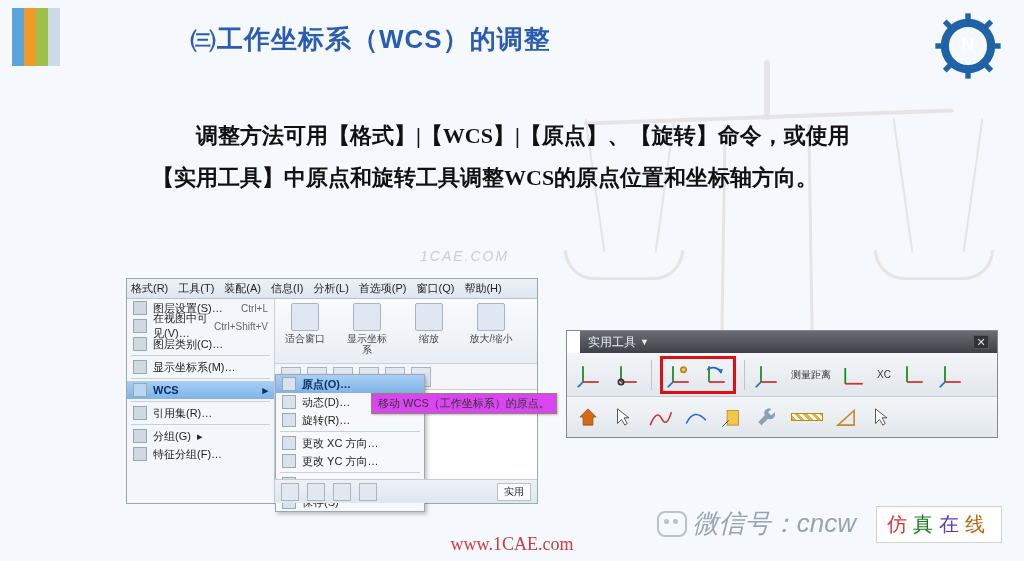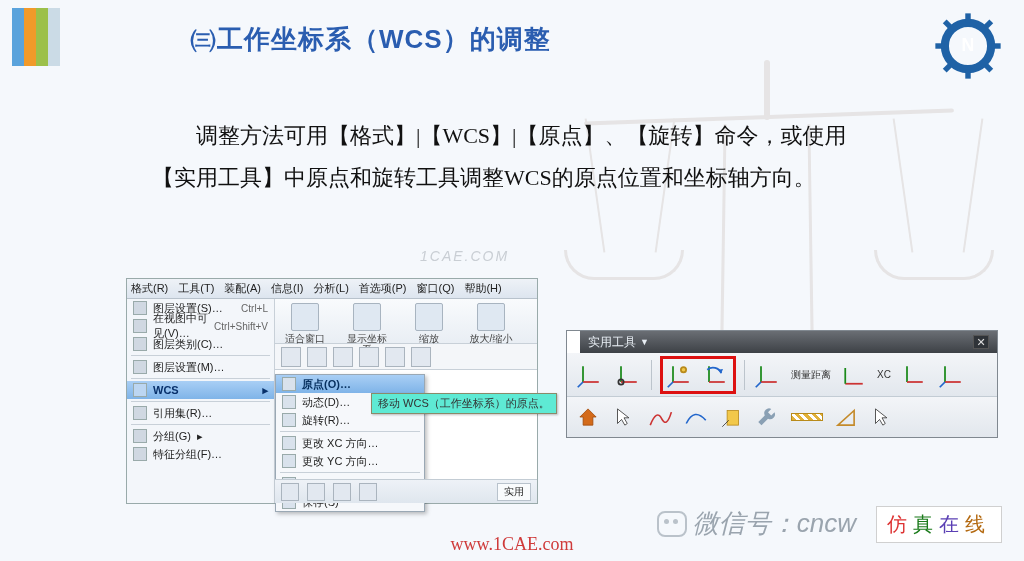--- a/index.html
+++ b/index.html
@@ -35,21 +35,21 @@
   }
 
   .title {
     position:absolute; top:22px; left:190px;
     color:#2a5db0; font-weight:bold; font-size:26px;
     letter-spacing:1px;
   }
 
   .body-text {
     position:absolute; top:115px; left:152px; width:730px;
-    font-size:22px; font-weight:normal; color:#111;
+    font-size:22px; font-weight:bold; color:#111;
     line-height:1.9;
     font-family:"SimSun","Microsoft YaHei",serif;
   }
   .body-text .indent { display:inline-block; width:2em; }
 
   
   .panel-left {
     position:absolute; top:278px; left:126px; width:412px; height:226px;
     background:#fff; border:1px solid #9aa;
     font-size:11px; color:#222;
@@ -57,36 +57,36 @@
   .menu-bar { height:20px; background:linear-gradient(#eef2f7,#dde5ef); border-bottom:1px solid #b8c2cc; display:flex; align-items:center; padding:0 4px; gap:10px;}
   .menu-bar span{ cursor:default; }
   .left-col { position:absolute; top:20px; left:0; width:148px; bottom:0; background:#f3f6fa; border-right:1px solid #c8d0d8; }
   .left-col .row { display:flex; align-items:center; gap:6px; padding:4px 6px; height:18px; }
   .left-col .row .ic{ width:14px; height:14px; background:#d0d8e2; border:1px solid #9aa; flex:0 0 14px;}
   .left-col .sep { height:1px; background:#c8d0d8; margin:2px 4px;}
   .left-col .shortcut{ margin-left:auto; color:#666; font-size:10px;}
   .left-col .wcs-row { background:linear-gradient(#a9cff5,#7fb4e8); color:#08306a; font-weight:bold; }
   .left-col .wcs-row .arrow{ margin-left:auto; }
   .right-area { position:absolute; top:20px; left:148px; right:0; bottom:0; }
-  .toolbar-row { height:45px; background:linear-gradient(#f9fbfd,#e9eef4); border-bottom:1px solid #c8d0d8; display:flex; align-items:flex-start; padding:4px 6px; gap:14px;}
+  .toolbar-row { height:65px; background:linear-gradient(#f9fbfd,#e9eef4); border-bottom:1px solid #c8d0d8; display:flex; align-items:flex-start; padding:4px 6px; gap:14px;}
   .tb-btn { display:flex; flex-direction:column; align-items:center; width:48px; gap:2px;}
   .tb-btn .ic{ width:28px; height:28px; background:#dfe8f2; border:1px solid #a8b4c0; border-radius:2px;}
   .tb-btn .lab{ font-size:10px; color:#444; text-align:center; line-height:1.1;}
   .icon-strip { height:26px; background:#f4f6f9; border-bottom:1px solid #c8d0d8; display:flex; align-items:center; padding:0 6px; gap:6px;}
   .icon-strip .si{ width:20px;height:20px;background:#e2e8f0;border:1px solid #aab4be;}
   .submenu {
     position:absolute; top:75px; left:0px; width:150px;
     background:#f6f8fb; border:1px solid #9aa8b4; box-shadow:2px 2px 4px rgba(0,0,0,.25);
   }
   .submenu .srow{ display:flex; align-items:center; gap:6px; padding:2px 6px; height:18px;}
   .submenu .srow .ic{ width:14px;height:14px;background:#d9e2ec;border:1px solid #9aa; flex:0 0 14px;}
   .submenu .srow.hi{ background:linear-gradient(#a9cff5,#7fb4e8); color:#06305f; font-weight:bold;}
   .submenu .ssep{height:1px;background:#c8d0d8;margin:2px 4px;}
   .tooltip{
-    position:absolute; top:94px; left:96px; background:#5eead4; border:1px solid #8a8a6a;
+    position:absolute; top:94px; left:96px; background:#d946ef; border:1px solid #8a8a6a;
     padding:2px 6px; font-size:11px; color:#333; white-space:nowrap;
     box-shadow:1px 1px 2px rgba(0,0,0,.25);
   }
   .sm-toolbar-bot{
     position:absolute; bottom:0; left:0; right:0; height:24px;
     background:linear-gradient(#eef2f7,#dfe6ee); border-top:1px solid #c3ccd4;
     display:flex; align-items:center; padding:0 6px; gap:8px;
   }
   .sm-toolbar-bot .si{width:18px;height:18px;background:#e2e8f0;border:1px solid #aab4be;}
   .sm-toolbar-bot .tablab{ margin-left:auto; font-size:10px; background:#f9fbfd; border:1px solid #b8c2cc; padding:1px 6px;}
@@ -216,21 +216,21 @@
         <span>在视图中可见(V)…</span>
         <span class="shortcut">Ctrl+Shift+V</span>
       </div>
     <div class="row">
         <span class="ic"></span>
         <span>图层类别(C)…</span>
       </div>
     <div class="sep"></div>
     <div class="row">
         <span class="ic"></span>
-        <span>图层设置(M)…</span>
+        <span>显示坐标系(M)…</span>
       </div>
     <div class="sep"></div>
     <div class="row wcs-row">
         <span class="ic" style="background:#bcd6f2"></span>
         <span>WCS</span>
         <span class="arrow">▸</span>
       </div>
     <div class="sep"></div>
     <div class="row">
         <span class="ic"></span>

